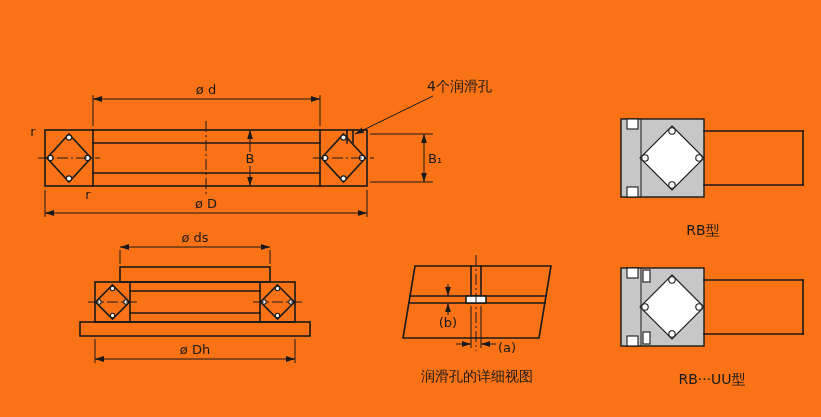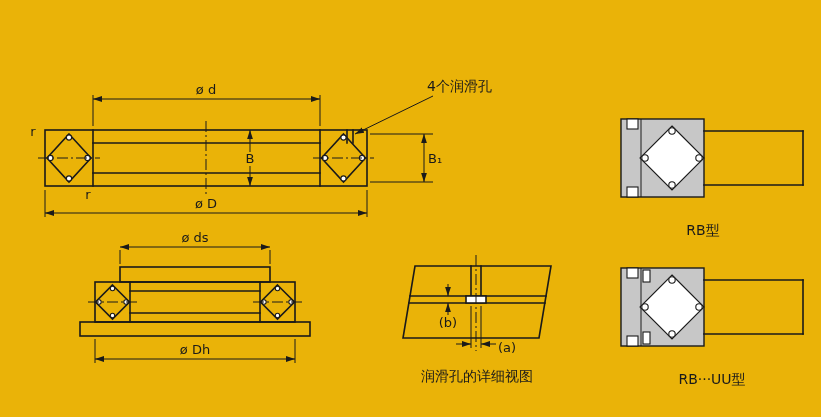--- a/index.html
+++ b/index.html
@@ -1,16 +1,16 @@
 <!DOCTYPE html>
 <html><head>
 <meta charset="utf-8">
 <style>
   html,body{margin:0;padding:0;background:#ffffff;}
-  .canvas{position:relative;width:821px;height:417px;background:#eab308;overflow:hidden;
+  .canvas{position:relative;width:821px;height:417px;background:#f97316;overflow:hidden;
           font-family:"DejaVu Sans","Liberation Sans",sans-serif;}
   svg{display:block;}
   text{fill:#1a1a1a;stroke:none;font-family:"DejaVu Sans","Liberation Sans",sans-serif;}
   .dim{font-size:13px;}
   .cjk{font-size:14px;}
   .outline{stroke:#1a1a1a;stroke-width:1.6;fill:none;stroke-linecap:square;}
   .thin{stroke:#1a1a1a;stroke-width:1;fill:none;}
   .cl{stroke:#1a1a1a;stroke-width:1;fill:none;stroke-dasharray:11 3 2 3;}
   .grayfill{fill:#c7c7c7;stroke:#1a1a1a;stroke-width:1.4;}
   .whitefill{fill:#ffffff;stroke:#1a1a1a;stroke-width:1.1;}

